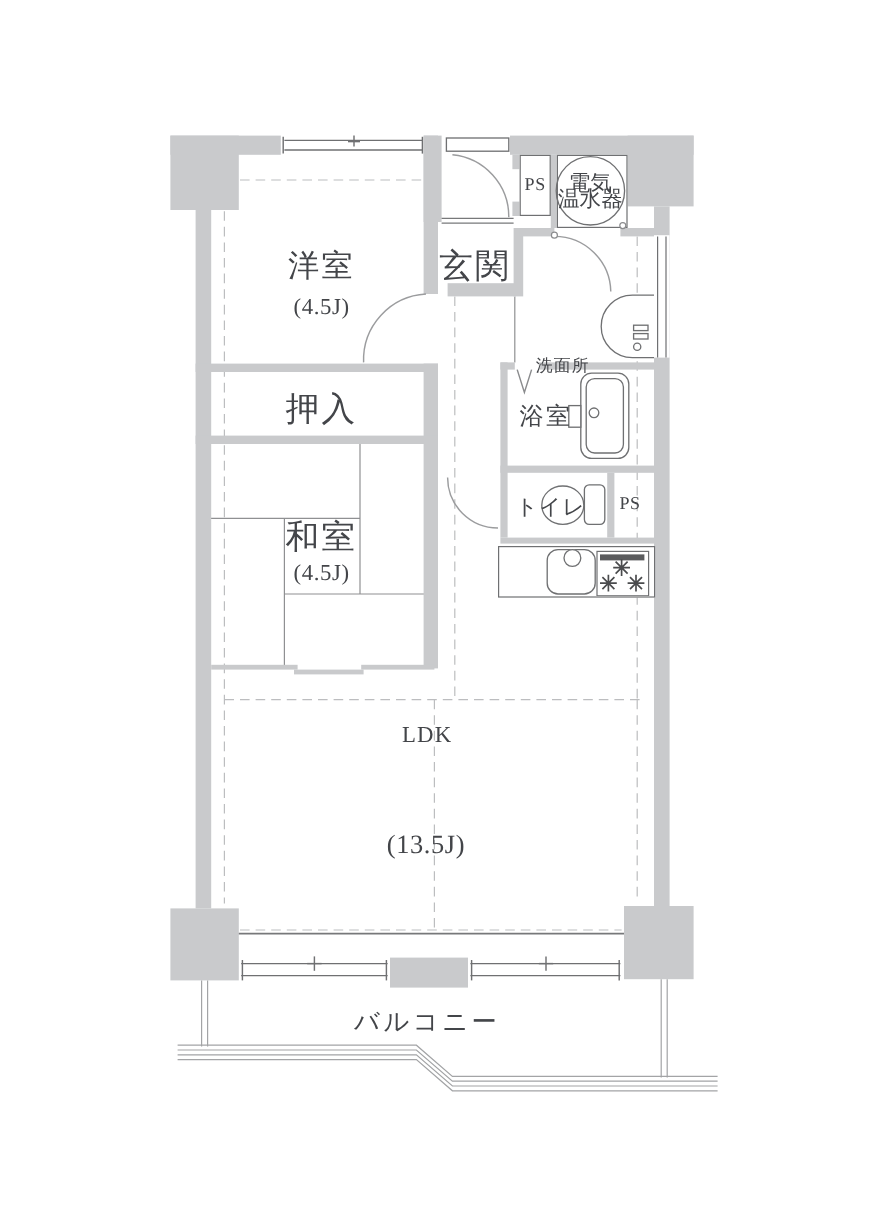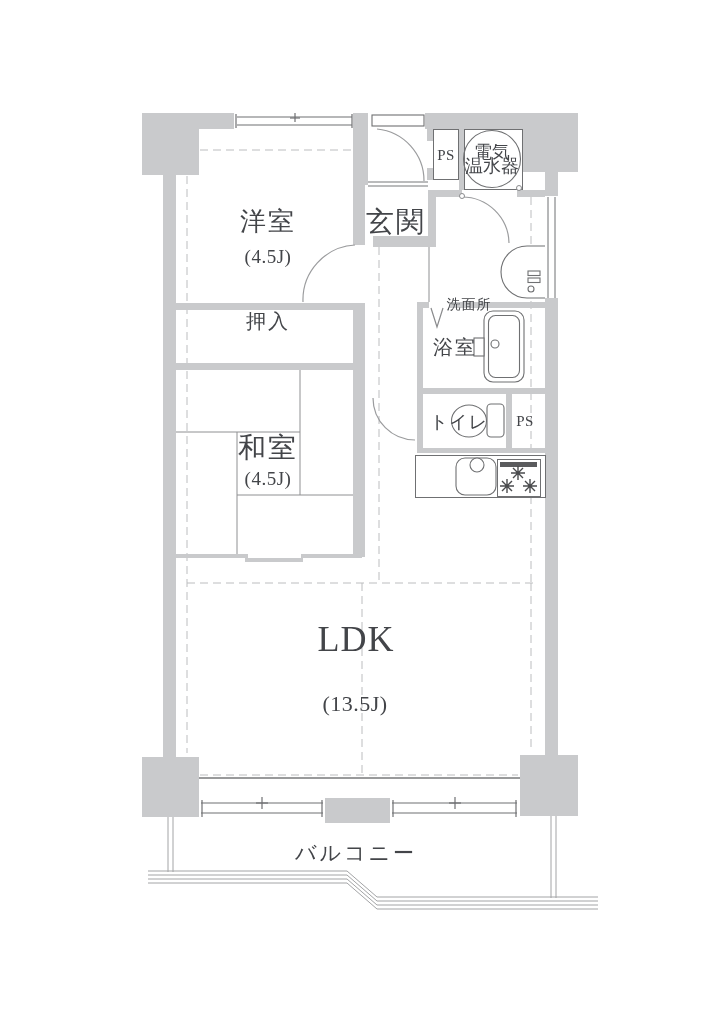--- a/index.html
+++ b/index.html
@@ -178,29 +178,29 @@
       <path d="M168,817 V872"></path>
         <path d="M173,817 V872"></path>
       <path d="M551,816 V898"></path>
         <path d="M556,816 V898"></path>
     </g>
   </svg>
 
   <div class="label" style="left:268px;top:221px;font-size:26px;">洋室</div>
   <div class="label serif" style="left:268px;top:256px;font-size:19px;">(4.5J)</div>
   <div class="label" style="left:396px;top:222px;font-size:28px;">玄関</div>
-  <div class="label" style="left:268px;top:321px;font-size:20px;text-align:center;">押入</div>
+  <div class="label" style="left:268px;top:341px;font-size:28px;text-align:center;">押入</div>
   <div class="label" style="left:268px;top:448px;font-size:28px;">和室</div>
   <div class="label serif" style="left:268px;top:478px;font-size:19px;">(4.5J)</div>
   <div class="label" style="left:469px;top:274px;font-size:14px;letter-spacing:1px;margin-top:30px;">洗面所</div>
   <div class="label" style="left:455px;top:347px;font-size:20px;">浴室</div>
   <div class="label" style="left:459px;top:422px;font-size:18px;letter-spacing:1px;">トイレ</div>
   <div class="label serif" style="left:446px;top:155px;font-size:15px;">PS</div>
   <div class="label serif" style="left:525px;top:421px;font-size:15px;">PS</div>
   <div class="heater-label" style="left:492px;top:159px;">
     <div>電気</div>
     <div>温水器</div>
   </div>
-  <div class="label serif" style="left:356px;top:639px;font-size:36px;letter-spacing:1px;">LDK</div>
+  <div class="label serif" style="left:356px;top:613px;font-size:19px;letter-spacing:1px;">LDK</div>
   <div class="label serif" style="left:355px;top:704px;font-size:22px;">(13.5J)</div>
   <div class="label" style="left:356px;top:852px;font-size:21px;letter-spacing:3px;">バルコニー</div>
 
 </div>
 
 </body></html>

